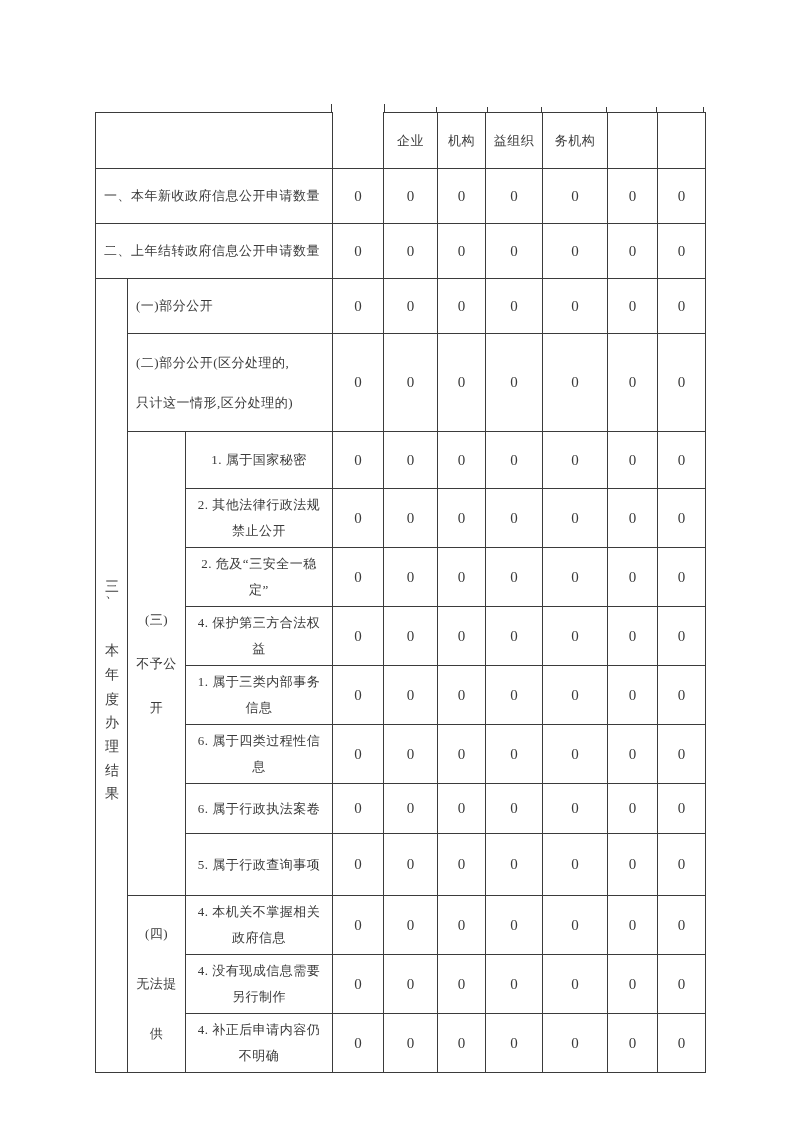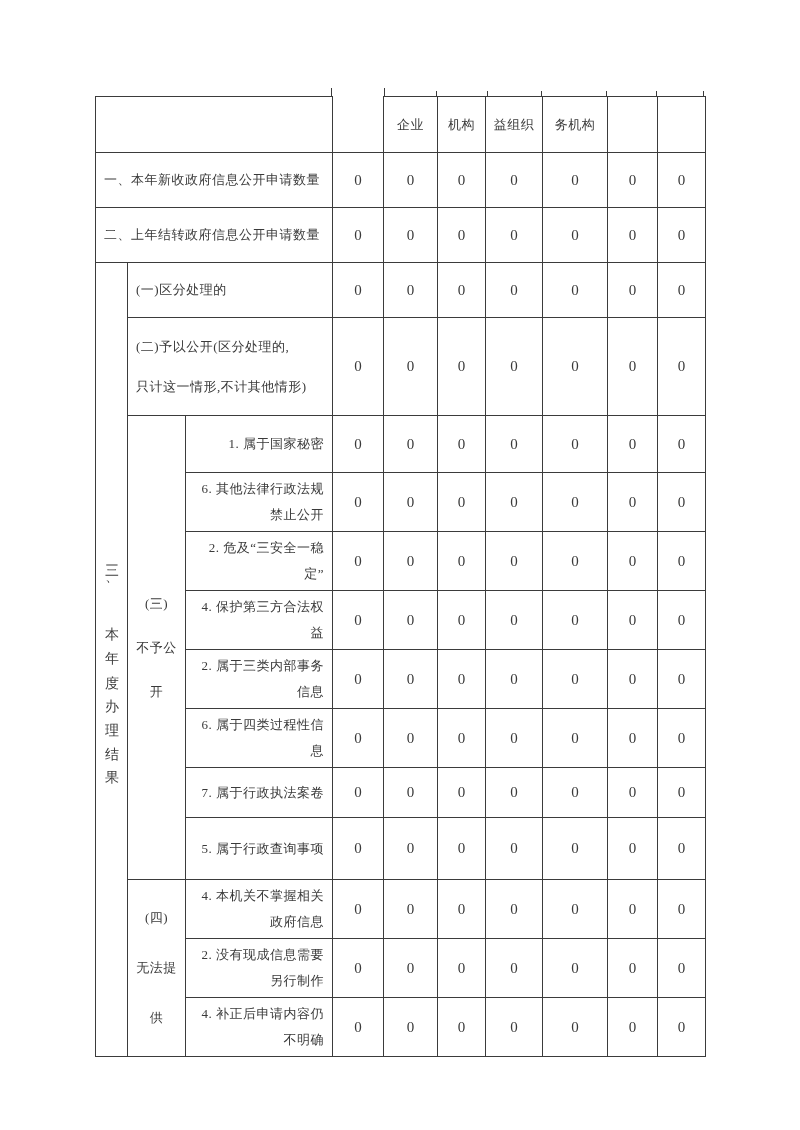--- a/index.html
+++ b/index.html
@@ -4,37 +4,37 @@
 <style>
   * { box-sizing: border-box; }
   html, body { margin: 0; padding: 0; }
   body {
     width: 800px; height: 1130px;
     background: #ffffff;
     font-family: "Liberation Serif", "DejaVu Serif", serif;
     color: #3a3a3a;
     position: relative;
   }
-  .sheet { position: absolute; left: 95px; top: 96px; }
+  .sheet { position: absolute; left: 95px; top: 112px; }
 
   table.report { border-collapse: collapse; table-layout: fixed; width: 610px; }
   .report td {
     border: 1.5px solid #3b3b3b;
     font-size: 13px;
     letter-spacing: 0.5px;
     vertical-align: middle;
     padding: 0;
     overflow: hidden;
   }
   td.hdr { text-align: center; }
   td.no-top { border-top: none; }
   td.num { font-size: 15px; letter-spacing: 0; text-align: center; }
   td.lbl { text-align: left; padding: 1px 8px; }
   td.two { line-height: 40px; }
-  td.sub { text-align: right; padding: 3px 8px; line-height: 26px; }
+  td.sub { text-align: center; padding: 3px 8px; line-height: 26px; }
   td.vcell { text-align: center; }
   .vtext {
     display: inline-block;
     writing-mode: vertical-lr;
     text-orientation: upright;
     letter-spacing: 24px;
     padding-top: 22px;
     font-size: 14px;
   }
   td.grp { text-align: center; letter-spacing: 0.5px; }
@@ -105,34 +105,34 @@
       <td class="num">0</td>
       <td class="num">0</td>
       <td class="num">0</td>
       <td class="num">0</td>
     </tr>
 
     <tr style="height:55px">
       <td rowspan="13" class="vcell">
         <span class="vtext">三、本年度办理结果</span>
       </td>
-      <td colspan="2" class="lbl">(一)区分处理的</td>
+      <td colspan="2" class="lbl">(一)部分公开</td>
       <td class="num">0</td>
       <td class="num">0</td>
       <td class="num">0</td>
       <td class="num">0</td>
       <td class="num">0</td>
       <td class="num">0</td>
       <td class="num">0</td>
     </tr>
 
     <tr style="height:98px">
       <td colspan="2" class="lbl two">
-        <div>(二)予以公开(区分处理的,</div>
-        <div>只计这一情形,不计其他情形)</div>
+        <div>(二)部分公开(区分处理的,</div>
+        <div>只计这一情形,区分处理的)</div>
       </td>
       <td class="num">0</td>
       <td class="num">0</td>
       <td class="num">0</td>
       <td class="num">0</td>
       <td class="num">0</td>
       <td class="num">0</td>
       <td class="num">0</td>
     </tr>
 
@@ -146,21 +146,21 @@
       <td class="num">0</td>
       <td class="num">0</td>
       <td class="num">0</td>
       <td class="num">0</td>
       <td class="num">0</td>
       <td class="num">0</td>
       <td class="num">0</td>
     </tr>
 
     <tr style="height:56px">
-      <td class="sub">6. 其他法律行政法规禁止公开</td>
+      <td class="sub">2. 其他法律行政法规禁止公开</td>
       <td class="num">0</td>
       <td class="num">0</td>
       <td class="num">0</td>
       <td class="num">0</td>
       <td class="num">0</td>
       <td class="num">0</td>
       <td class="num">0</td>
     </tr>
 
     <tr style="height:56px">
@@ -179,21 +179,21 @@
       <td class="num">0</td>
       <td class="num">0</td>
       <td class="num">0</td>
       <td class="num">0</td>
       <td class="num">0</td>
       <td class="num">0</td>
       <td class="num">0</td>
     </tr>
 
     <tr style="height:56px">
-      <td class="sub">2. 属于三类内部事务信息</td>
+      <td class="sub">1. 属于三类内部事务信息</td>
       <td class="num">0</td>
       <td class="num">0</td>
       <td class="num">0</td>
       <td class="num">0</td>
       <td class="num">0</td>
       <td class="num">0</td>
       <td class="num">0</td>
     </tr>
 
     <tr style="height:49px">
@@ -201,21 +201,21 @@
       <td class="num">0</td>
       <td class="num">0</td>
       <td class="num">0</td>
       <td class="num">0</td>
       <td class="num">0</td>
       <td class="num">0</td>
       <td class="num">0</td>
     </tr>
 
     <tr style="height:50px">
-      <td class="sub">7. 属于行政执法案卷</td>
+      <td class="sub">6. 属于行政执法案卷</td>
       <td class="num">0</td>
       <td class="num">0</td>
       <td class="num">0</td>
       <td class="num">0</td>
       <td class="num">0</td>
       <td class="num">0</td>
       <td class="num">0</td>
     </tr>
 
     <tr style="height:62px">
@@ -239,21 +239,21 @@
       <td class="num">0</td>
       <td class="num">0</td>
       <td class="num">0</td>
       <td class="num">0</td>
       <td class="num">0</td>
       <td class="num">0</td>
       <td class="num">0</td>
     </tr>
 
     <tr style="height:56px">
-      <td class="sub">2. 没有现成信息需要另行制作</td>
+      <td class="sub">4. 没有现成信息需要另行制作</td>
       <td class="num">0</td>
       <td class="num">0</td>
       <td class="num">0</td>
       <td class="num">0</td>
       <td class="num">0</td>
       <td class="num">0</td>
       <td class="num">0</td>
     </tr>
 
     <tr style="height:57px">

